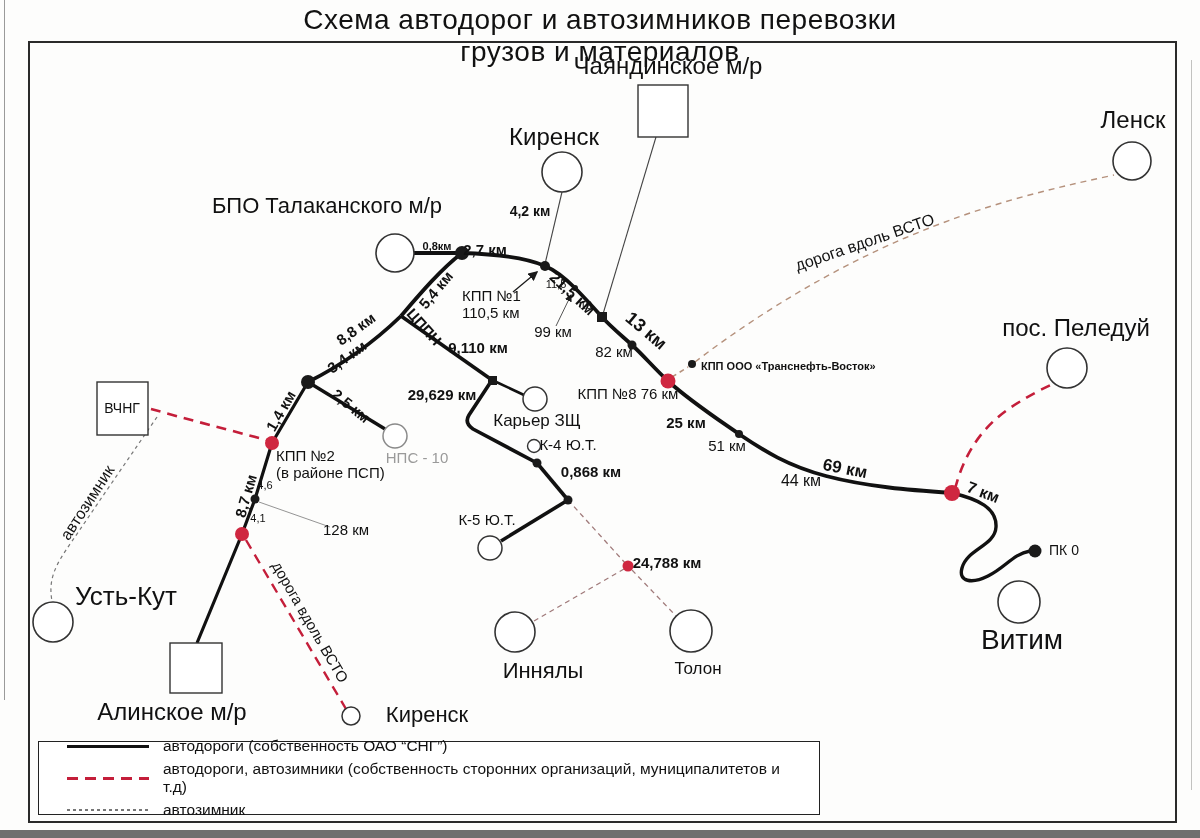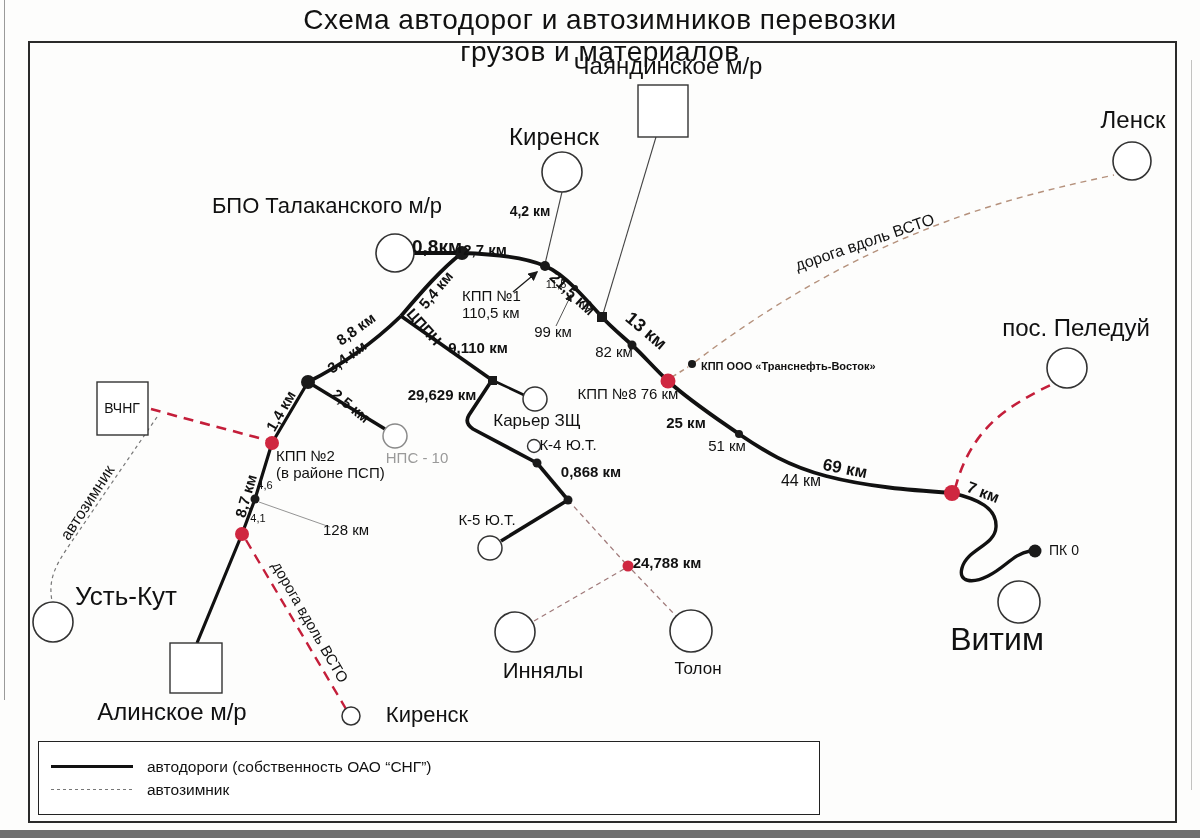--- a/index.html
+++ b/index.html
@@ -11,21 +11,21 @@
   .scan-bottom{position:absolute;left:0;top:830px;width:1200px;height:8px;background:#6f6f6f;}
   .scan-right{position:absolute;left:1191px;top:60px;width:1px;height:730px;background:#c2c2c0;}
   svg{position:absolute;left:0;top:0;}
   .lbl{position:absolute;white-space:nowrap;transform:translate(-50%,-50%);line-height:1.05;}
   .b{font-weight:bold;}
   .left{transform:none;}
   .title{position:absolute;left:50%;top:4px;transform:translateX(-50%);
          font-size:28px;font-weight:normal;letter-spacing:0.5px;text-align:center;}
   .legend{position:absolute;left:38px;top:741px;width:782px;height:74px;
           border:1.5px solid #222;background:#fff;display:flex;flex-direction:column;
-          justify-content:center;gap:5px;padding:2px 0;box-sizing:border-box;}
+          justify-content:center;gap:5px;padding:2px 16px;box-sizing:border-box;}
   .legend-row{display:flex;align-items:center;gap:14px;padding-left:12px;font-size:15.5px;}
   .swatch{width:82px;flex:0 0 82px;}
   .sw-solid{height:3px;background:#111;}
   .sw-red{height:3px;background:repeating-linear-gradient(90deg,#c41e3a 0 11px,transparent 11px 18px);}
   .sw-gray{height:1.5px;background:repeating-linear-gradient(90deg,#777 0 3px,transparent 3px 6px);}
 </style>
 </head>
 <body>
 
 <div class="page">
@@ -111,42 +111,42 @@
     <circle cx="668" cy="381" r="7.5" fill="#cf2740"></circle>
     <circle cx="952" cy="493" r="8" fill="#cf2740"></circle>
     <circle cx="628" cy="566" r="5.5" fill="#cf2740"></circle>
   </svg>
 
   <div class="lbl" style="left:327px;top:206px;font-size:22px">БПО Талаканского м/р</div>
   <div class="lbl" style="left:554px;top:137px;font-size:24px">Киренск</div>
   <div class="lbl" style="left:668px;top:66px;font-size:24px">Чаяндинское м/р</div>
   <div class="lbl" style="left:1133px;top:120px;font-size:24px">Ленск</div>
   <div class="lbl" style="left:1076px;top:328px;font-size:24px">пос. Пеледуй</div>
-  <div class="lbl" style="left:997px;top:640px;font-size:32px">Витим</div>
+  <div class="lbl" style="left:1022px;top:640px;font-size:28px">Витим</div>
   <div class="lbl" style="left:126px;top:597px;font-size:26px">Усть-Кут</div>
   <div class="lbl" style="left:172px;top:712px;font-size:24px">Алинское м/р</div>
   <div class="lbl" style="left:427px;top:715px;font-size:22px">Киренск</div>
   <div class="lbl" style="left:122px;top:408px;font-size:14px">ВЧНГ</div>
   <div class="lbl" style="left:417px;top:458px;font-size:15px;color:#9a9a9a">НПС - 10</div>
   <div class="lbl" style="left:537px;top:421px;font-size:17px">Карьер ЗЩ</div>
   <div class="lbl" style="left:568px;top:445px;font-size:15px">К-4 Ю.Т.</div>
   <div class="lbl" style="left:487px;top:520px;font-size:15px">К-5 Ю.Т.</div>
   <div class="lbl" style="left:543px;top:671px;font-size:22px">Иннялы</div>
   <div class="lbl" style="left:698px;top:669px;font-size:17px">Толон</div>
   <div class="lbl" style="left:1064px;top:550px;font-size:14px">ПК 0</div>
   <div class="lbl b" style="left:424px;top:327px;font-size:15px;transform:translate(-50%,-50%) rotate(48deg)">ЦППН</div>
 
   <div class="lbl left" style="left:462px;top:288px;font-size:15px">КПП №1</div>
   <div class="lbl left" style="left:462px;top:305px;font-size:15px">110,5 км</div>
   <div class="lbl left" style="left:276px;top:448px;font-size:15px">КПП №2</div>
   <div class="lbl left" style="left:276px;top:465px;font-size:15px">(в районе ПСП)</div>
   <div class="lbl" style="left:628px;top:394px;font-size:15px">КПП №8 76 км</div>
   <div class="lbl left b" style="left:701px;top:361px;font-size:11px">КПП ООО «Транснефть-Восток»</div>
 
-  <div class="lbl b" style="left:437px;top:247px;font-size:19px">0,8км</div>
+  <div class="lbl b" style="left:437px;top:247px;font-size:11px">0,8км</div>
   <div class="lbl b" style="left:485px;top:250px;font-size:15px">2,7 км</div>
   <div class="lbl b" style="left:436px;top:290px;font-size:15px;transform:translate(-50%,-50%) rotate(-50deg)">5,4 км</div>
   <div class="lbl b" style="left:356px;top:329px;font-size:15px;transform:translate(-50%,-50%) rotate(-36deg)">8,8 км</div>
   <div class="lbl b" style="left:347px;top:357px;font-size:15px;transform:translate(-50%,-50%) rotate(-36deg)">3,4 км</div>
   <div class="lbl b" style="left:351px;top:406px;font-size:15px;transform:translate(-50%,-50%) rotate(39deg)">2,5 км</div>
   <div class="lbl b" style="left:281px;top:411px;font-size:15px;transform:translate(-50%,-50%) rotate(-60deg)">1,4 км</div>
   <div class="lbl b" style="left:246px;top:496px;font-size:15px;transform:translate(-50%,-50%) rotate(-74deg)">8,7 км</div>
   <div class="lbl b" style="left:530px;top:211px;font-size:14px">4,2 км</div>
   <div class="lbl b" style="left:572px;top:294px;font-size:16px;transform:translate(-50%,-50%) rotate(43deg)">21,5 км</div>
   <div class="lbl b" style="left:646px;top:331px;font-size:18px;transform:translate(-50%,-50%) rotate(40deg)">13 км</div>
@@ -170,17 +170,21 @@
   <div class="lbl" style="left:865px;top:243px;font-size:16px;transform:translate(-50%,-50%) rotate(-19deg)">дорога вдоль ВСТО</div>
   <div class="lbl" style="left:310px;top:622px;font-size:15px;transform:translate(-50%,-50%) rotate(60deg)">дорога вдоль ВСТО</div>
   <div class="lbl" style="left:88px;top:503px;font-size:16px;transform:translate(-50%,-50%) rotate(-57deg)">автозимник</div>
 
   <div class="legend">
     <div class="legend-row">
       <div class="swatch sw-solid"></div>
       <div>автодороги (собственность ОАО “СНГ”)</div>
     </div>
     <div class="legend-row">
+      <div class="swatch sw-red"></div>
+      <div>автодороги, автозимники (собственность сторонних организаций, муниципалитетов и т.д)</div>
+    </div>
+    <div class="legend-row">
       <div class="swatch sw-gray"></div>
       <div>автозимник</div>
     </div>
   </div>
 </div>
 
 </body></html>

